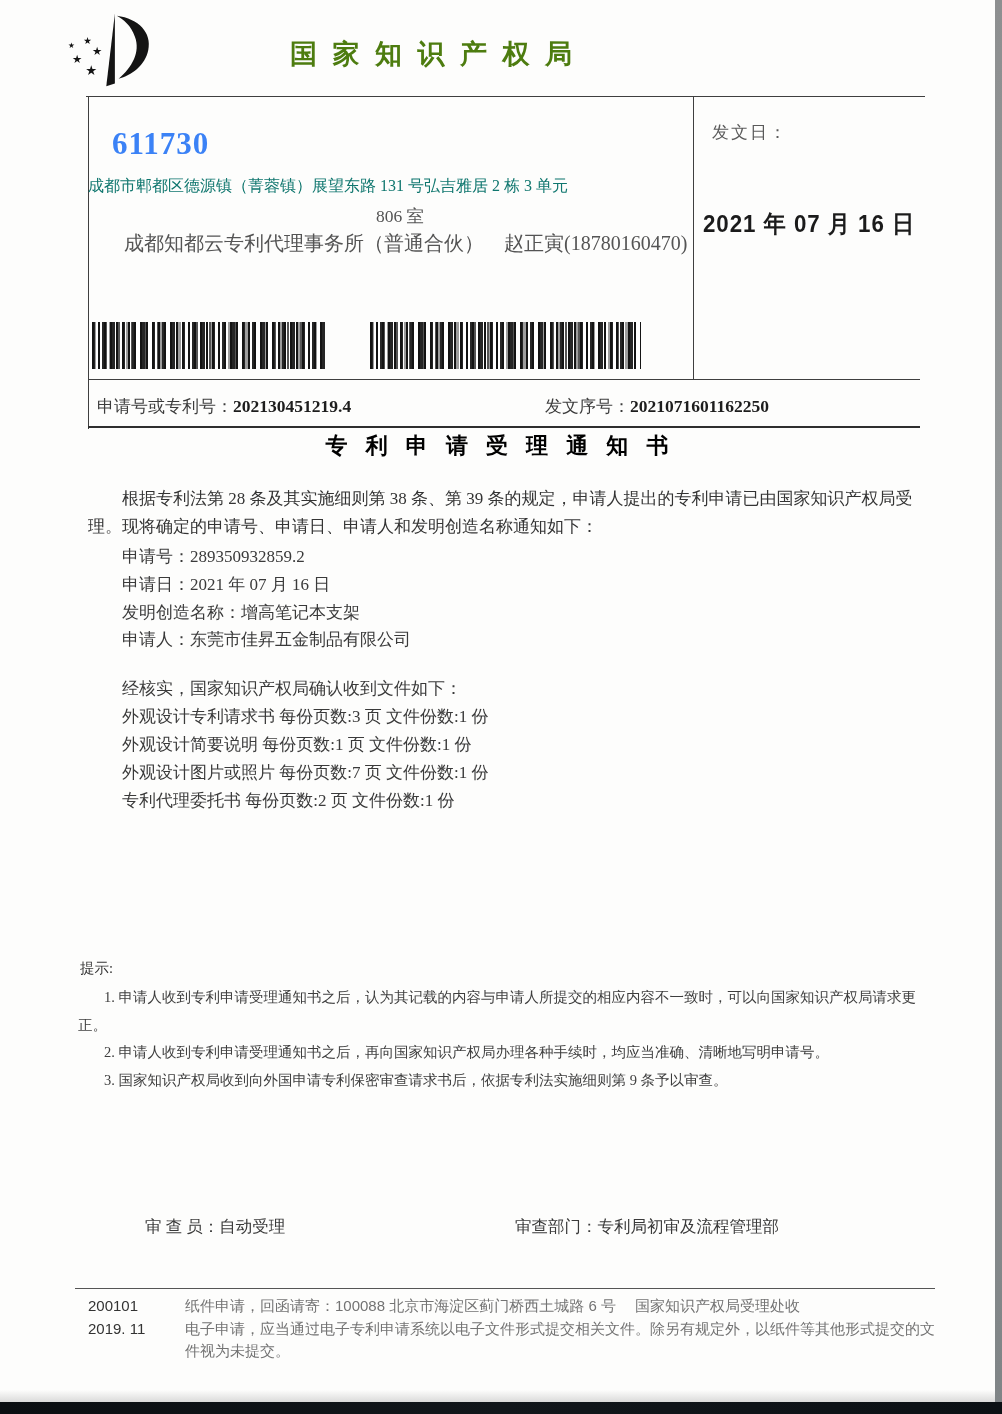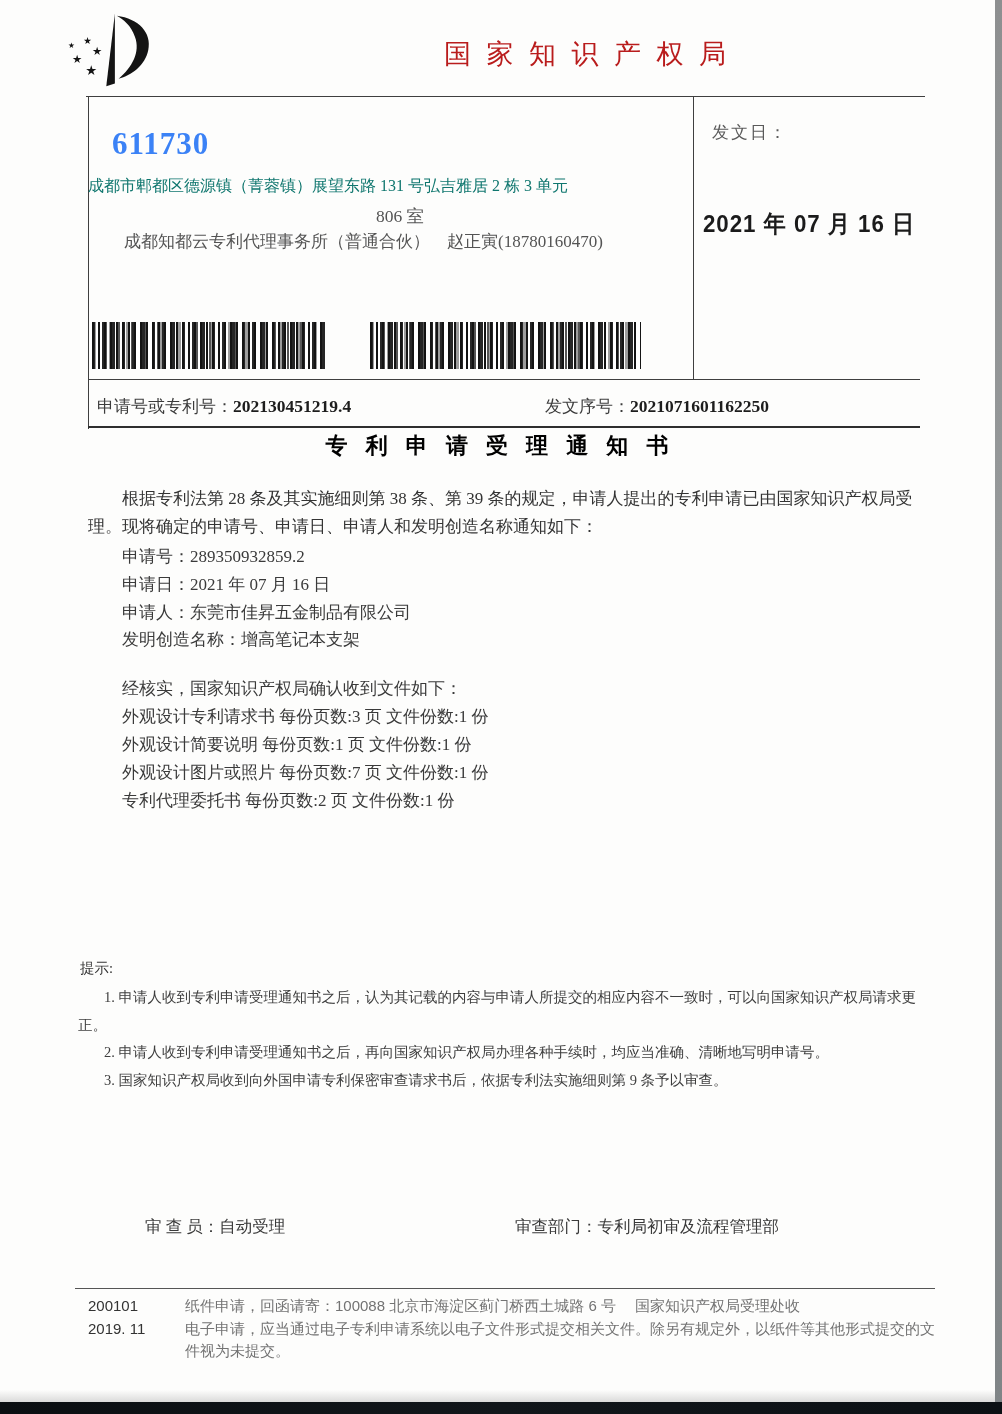--- a/index.html
+++ b/index.html
@@ -22,30 +22,30 @@
   .rule-top{left:86px;top:96px;width:839px;height:1px;}
   .vline-left{left:88px;top:96px;width:1px;height:333px;}
   .vline-mid{left:693px;top:96px;width:1px;height:284px;}
   .rule-mid{left:88px;top:379px;width:832px;height:1px;}
   .rule-thick{left:88px;top:426px;width:832px;height:2px;background:#2e2e2e;}
   .rule-footer{left:75px;top:1288px;width:860px;height:1px;background:#555;}
 
   
   .logo{position:absolute;left:64px;top:10px;width:96px;height:84px;}
   .agency-title{
-    position:absolute;left:290px;top:36px;width:440px;text-align:right;
+    position:absolute;left:290px;top:36px;width:440px;text-align:left;
     font-family:"Liberation Sans","DejaVu Sans",sans-serif;
-    font-weight:normal;font-size:27px;letter-spacing:4px;color:#b91c1c;white-space:nowrap;
+    font-weight:bold;font-size:27px;letter-spacing:4px;color:#4d7c0f;white-space:nowrap;
   }
 
   
   .post-code{position:absolute;left:112px;top:126px;font-size:31px;font-weight:bold;color:#3b82f6;letter-spacing:1px;}
   .addr1{position:absolute;left:88px;top:176px;width:600px;font-size:16px;color:#0f766e;white-space:nowrap;}
   .addr2{position:absolute;left:104px;top:204px;width:592px;text-align:center;font-size:17.5px;color:#545454;}
-  .agent-line{position:absolute;left:124px;top:230px;width:580px;font-size:17px;color:#545454;white-space:nowrap;}
+  .agent-line{position:absolute;left:124px;top:230px;width:580px;font-size:20px;color:#545454;white-space:nowrap;}
 
   
   .dispatch-label{position:absolute;left:712px;top:121px;font-size:17px;color:#5a5a5a;letter-spacing:2px;}
   .dispatch-date{
     position:absolute;left:703px;top:208px;font-size:24px;font-weight:bold;color:#1b1b1b;
     font-family:"Liberation Sans","DejaVu Sans",sans-serif;
     transform:scaleX(.93);transform-origin:left center;white-space:nowrap;letter-spacing:1px;
   }
 
   
@@ -133,22 +133,22 @@
       <span>发文序号：</span><span class="ref-val">2021071601162250</span>
     </span>
   </div>
 
   <div class="notice-title">专 利 申 请 受 理 通 知 书</div>
   <div class="intro">根据专利法第 28 条及其实施细则第 38 条、第 39 条的规定，申请人提出的专利申请已由国家知识产权局受理。现将确定的申请号、申请日、申请人和发明创造名称通知如下：</div>
 
   <div class="fields">
     <div>申请号：289350932859.2</div>
     <div>申请日：2021 年 07 月 16 日</div>
+    <div>发明创造名称：增高笔记本支架</div>
     <div>申请人：东莞市佳昇五金制品有限公司</div>
-    <div>发明创造名称：增高笔记本支架</div>
   </div>
 
   <div class="received">
     <div>经核实，国家知识产权局确认收到文件如下：</div>
     <div>外观设计专利请求书  每份页数:3 页  文件份数:1 份</div>
     <div>外观设计简要说明  每份页数:1 页  文件份数:1 份</div>
     <div>外观设计图片或照片  每份页数:7 页  文件份数:1 份</div>
     <div>专利代理委托书  每份页数:2 页  文件份数:1 份</div>
   </div>
 

